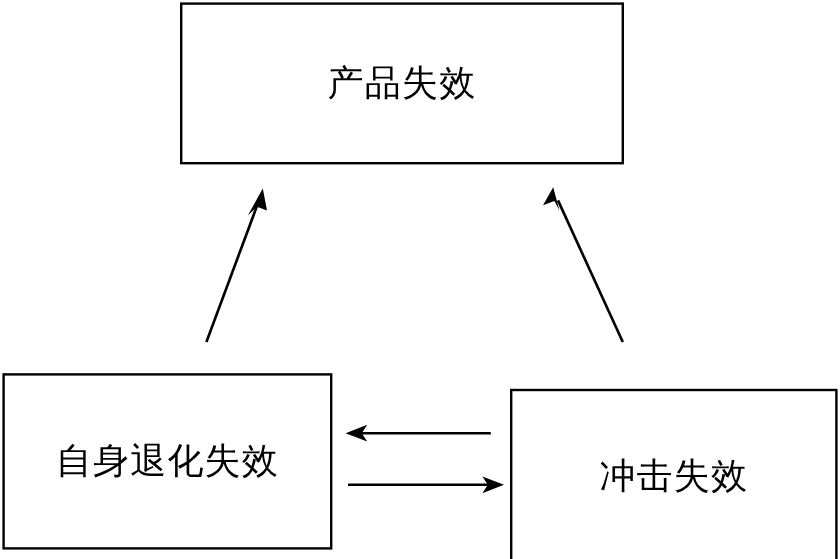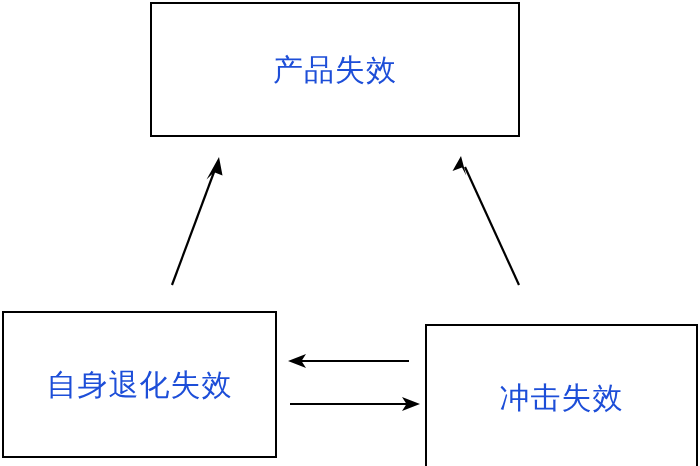--- a/index.html
+++ b/index.html
@@ -23,21 +23,21 @@
     background: #ffffff;
     border: 2px solid #000000;
     display: flex;
     align-items: center;
     justify-content: center;
   }
   .node-label {
     font-family: "Liberation Serif", "DejaVu Serif", serif;
     font-size: 30px;
     line-height: 1;
-    color: #1d4ed8;
+    color: #000000;
     letter-spacing: 1px;
     white-space: nowrap;
     user-select: none;
   }
   #node-product-failure {
     left: 150px;
     top: 2px;
     width: 370px;
     height: 135px;
   }

